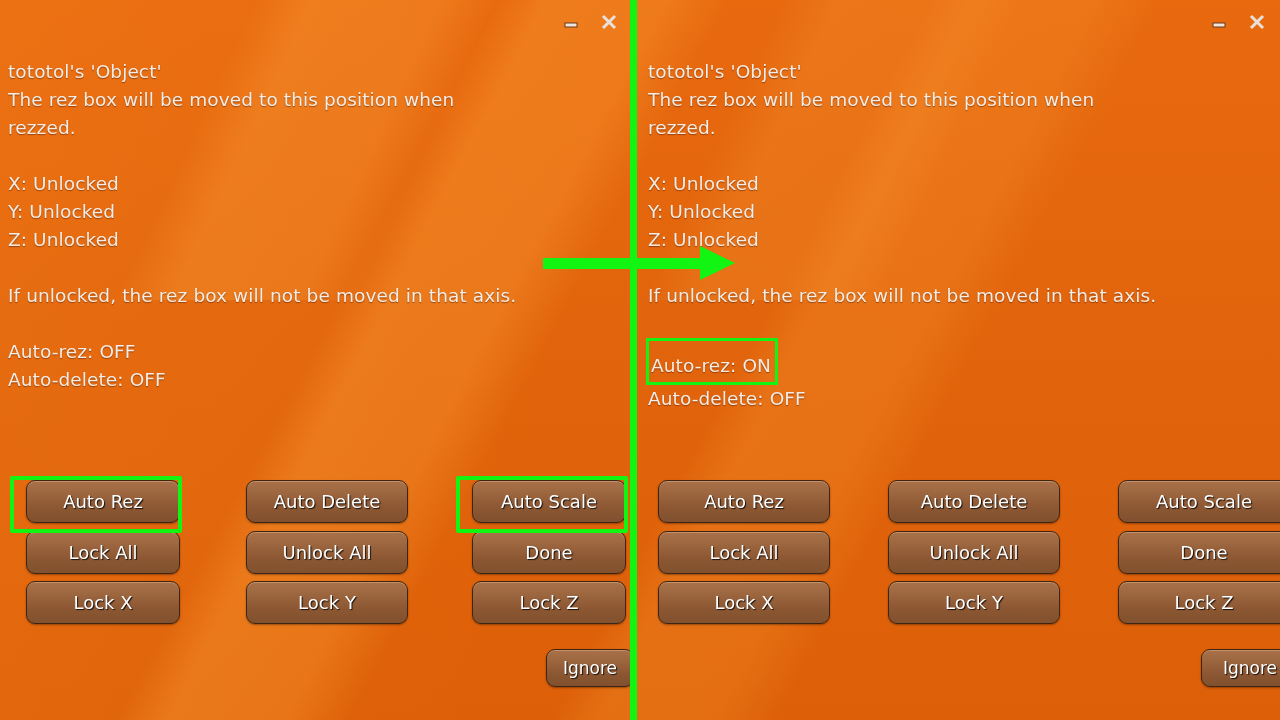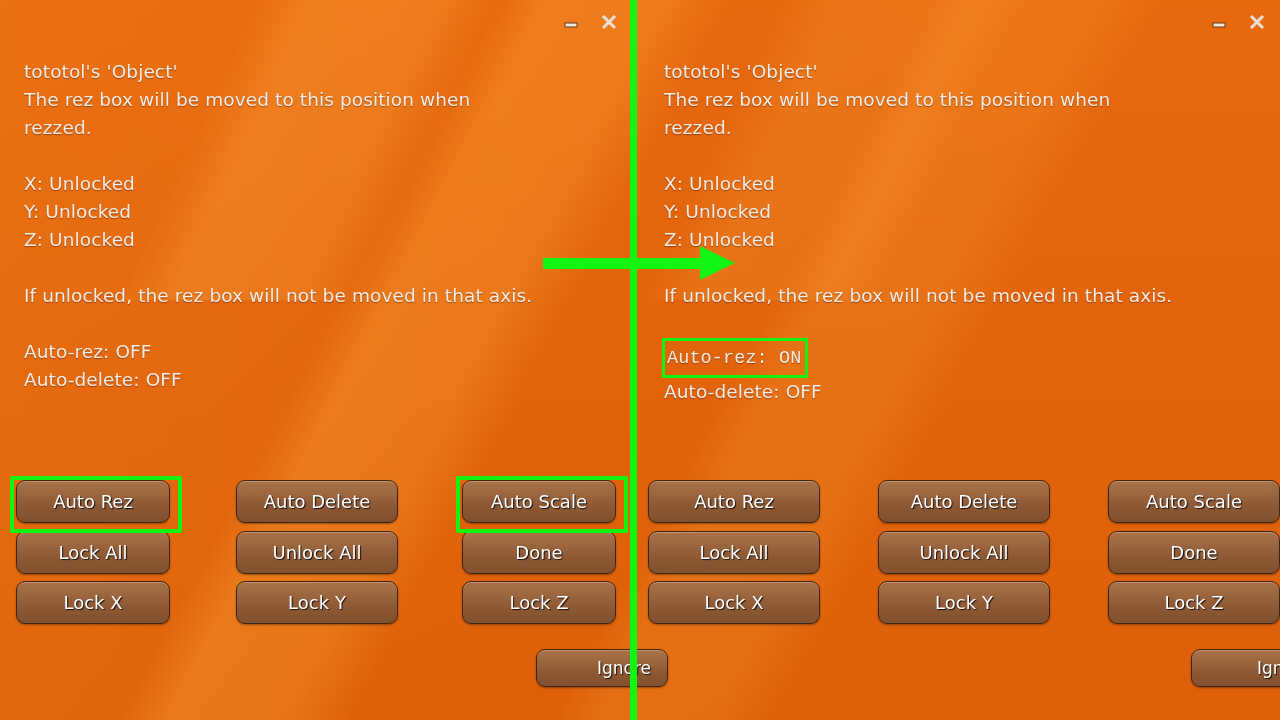--- a/index.html
+++ b/index.html
@@ -39,39 +39,40 @@
   .panel-right{left:640px;width:640px;}
 
   
   .titlebar{position:absolute;top:0;height:44px;right:0;display:flex;align-items:center;
             justify-content:flex-end;gap:16px;padding-right:12px;}
   .win-btn{width:22px;height:26px;display:flex;align-items:center;justify-content:center;
            cursor:pointer;line-height:1;}
   .win-btn svg{display:block;}
 
   
-  .content{position:absolute;left:24px;top:58px;right:10px;
+  .content{position:absolute;left:8px;top:58px;right:10px;
            color:#f4ede6;font-size:18.5px;line-height:28px;
            text-shadow:0 1px 1px rgba(90,30,0,.55);
            letter-spacing:.1px;}
   .content .blk{margin:0;}
   .spacer{height:28px;}
-  .hl-text{display:inline-block;padding:4px 4px 2px 2px;margin-left:-2px;border:3px solid #12f512;font-family:Liberation Mono, monospace;}
+  .hl-text{display:inline-block;padding:11px 4px 2px 2px;margin-left:-2px;border:3px solid #12f512;}
   .btn{
     position:absolute;height:41px;
     border:1px solid #3e2411;border-radius:9px;
     background:linear-gradient(180deg,#a8714a 0%,#9d6740 28%,#8d5833 62%,#81502e 100%);
     box-shadow:inset 0 1px 0 rgba(255,210,170,.35), 0 1px 2px rgba(0,0,0,.35);
     color:#ffffff;font-size:18px;
     display:flex;align-items:center;justify-content:center;
     text-shadow:1px 1px 1px rgba(0,0,0,.85);
     cursor:pointer;user-select:none;
     font-family:"DejaVu Sans","Liberation Sans",sans-serif;
+    margin-left:10px;
   }
-  .btn.small{height:36px;font-size:17px;padding-left:44px;}
+  .btn.small{height:36px;font-size:17px;}
 
   
   .ann{position:absolute;z-index:5;pointer-events:none;}
   .ann-box{border:4px solid #12f512;border-radius:2px;}
   .divider{position:absolute;left:630px;top:0;width:7px;height:720px;background:#12f512;z-index:6;}
   .arrow-shaft{position:absolute;left:543px;top:258px;width:180px;height:11px;background:#12f512;z-index:7;}
   .arrow-head{position:absolute;left:700px;top:246px;width:0;height:0;
               border-top:17px solid transparent;border-bottom:17px solid transparent;
               border-left:35px solid #12f512;z-index:7;}
 </style>

